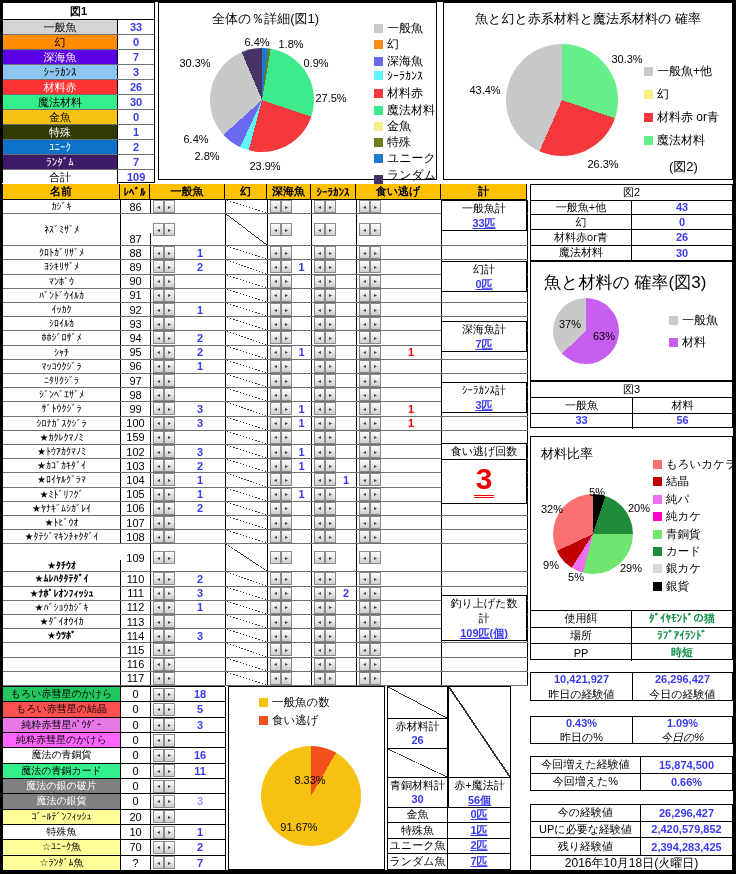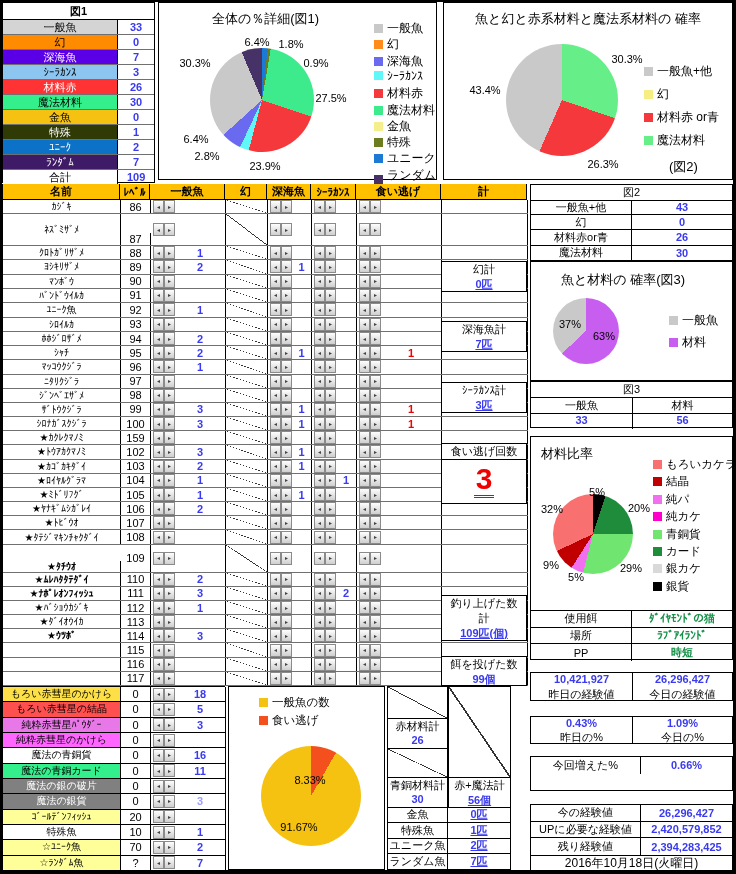--- a/index.html
+++ b/index.html
@@ -374,21 +374,21 @@
         <div class="tcell" style="width: 85px; justify-content: flex-start;">
           <span class="spin">
             <b>◂</b>
             <b>▸</b>
           </span>
           <span class="cellval red"></span>
         </div>
         <div class="tcell" style="width: 86px; border-right: 1px solid rgb(0, 0, 0);"></div>
       </div>
       <div class="trow">
-        <div class="tcell namecell" style="width: 118px;">ﾕﾆｰｸ魚</div>
+        <div class="tcell namecell" style="width: 118px;">ｲｯｶｸ</div>
         <div class="tcell" style="width: 30px;">92</div>
         <div class="tcell" style="width: 75px; justify-content: flex-start;">
           <span class="spin">
             <b>◂</b>
             <b>▸</b>
           </span>
           <span class="cellval blue">1</span>
         </div>
         <div class="tcell diag" style="width: 42px;"></div>
         <div class="tcell" style="width: 44px; justify-content: flex-start;">
@@ -1259,20 +1259,24 @@
           <span class="spin">
             <b>◂</b>
             <b>▸</b>
           </span>
           <span class="cellval red"></span>
         </div>
         <div class="tcell" style="width: 86px; border-right: 1px solid rgb(0, 0, 0);"></div>
       </div>
     </div>
 
+  <div class="kbox" style="left:439px;top:16px;width:86px;height:31px;">
+    <span class="lab" style="height:15px;">一般魚計</span>
+    <span class="lab blue und">33匹</span>
+  </div>
   <div class="kbox" style="left:439px;top:77px;width:86px;height:31px;">
     <span class="lab" style="height:15px;">幻計</span>
     <span class="lab blue und">0匹</span>
   </div>
   <div class="kbox" style="left:439px;top:137px;width:86px;height:31px;">
     <span class="lab" style="height:15px;">深海魚計</span>
     <span class="lab blue und">7匹</span>
   </div>
   <div class="kbox" style="left:439px;top:198px;width:86px;height:31px;">
     <span class="lab" style="height:15px;">ｼｰﾗｶﾝｽ計</span>
@@ -1280,30 +1284,26 @@
   </div>
   <div class="kbox" style="left:439px;top:259px;width:86px;height:61px;">
     <span class="lab" style="height:15px;border-bottom:1px solid #000;">食い逃げ回数</span>
     <span class="big3" style="margin-top:3px;">3</span>
   </div>
   <div class="kbox" style="left:439px;top:411px;width:86px;height:46px;">
     <span class="lab" style="height:15px;">釣り上げた数</span>
     <span class="lab" style="height:15px;">計</span>
     <span class="lab blue und">109匹(個)</span>
   </div>
-  <div class="kbox" style="left:439px;top:472px;width:86px;height:30px;">
-    <span class="lab" style="height:15px;">餌を投げた数</span>
-    <span class="lab blue">99個</span>
-  </div>
 </div>
 
 <div class="abs" style="left:2px;top:686px;width:223px;height:184px;border-top:1px solid #000;">
   <div id="bottom-rows" style="display:grid;grid-template-rows:repeat(12,1fr);height:184px;border-left:1px solid #000;box-sizing:border-box;">
       <div class="trow" style="border-bottom: 1px solid rgb(0, 0, 0);">
-        <div class="tcell namecell" style="width: 118px; background: #fde047; color: rgb(0, 0, 0);">もろい赤彗星のかけら</div>
+        <div class="tcell namecell" style="width: 118px; background: #22c55e; color: rgb(0, 0, 0);">もろい赤彗星のかけら</div>
         <div class="tcell" style="width: 30px;">0</div>
         <div class="tcell" style="width: 75px; justify-content: flex-start; border-right: 1px solid rgb(0, 0, 0);">
           <span class="spin">
             <b>◂</b>
             <b>▸</b>
           </span>
           <span class="cellval" style="font-weight: bold; color: rgb(58, 58, 239);">18</span>
         </div>
       </div>
       <div class="trow" style="border-bottom: 1px solid rgb(0, 0, 0);">
@@ -1495,21 +1495,21 @@
         <div class="tcell" style="width: 101px;">材料赤or青</div>
         <div class="tcell blue" style="flex: 1 1 0%; border-right: none;">26</div>
       </div>
       <div class="trow" style="height: 15.2px; border-left: 1px solid rgb(0, 0, 0); border-right: 1px solid rgb(0, 0, 0); border-bottom: 1px solid rgb(0, 0, 0);">
         <div class="tcell" style="width: 101px;">魔法材料</div>
         <div class="tcell blue" style="flex: 1 1 0%; border-right: none;">30</div>
       </div>
     </div>
 
   <div class="box" id="chart3" style="left:0;top:77px;width:203px;height:120px;">
-    <div class="ctitle" style="left:13px;right:30px;top:9px;font-size:13px;">魚と材料の 確率(図3)</div>
+    <div class="ctitle" style="left:13px;right:30px;top:9px;font-size:17px;">魚と材料の 確率(図3)</div>
   <div class="pie" style="left: 22px; top: 36px; width: 66px; height: 66px; background: conic-gradient(rgb(200, 94, 240) 0%, rgb(200, 94, 240) 63%, rgb(201, 201, 201) 63%, rgb(201, 201, 201) 100%);"></div>
       <div class="pie-label" style="left: 73px; top: 74px; font-size: 11px;">63%</div>
       <div class="pie-label" style="left: 39px; top: 62px; font-size: 11px;">37%</div>
       <div class="legend-item" style="left: 138px; top: 50px; font-size: 12px;">
         <span class="sq" style="background: rgb(201, 201, 201);"></span>
         <span>一般魚</span>
       </div>
       <div class="legend-item" style="left: 138px; top: 72px; font-size: 12px;">
         <span class="sq" style="background: rgb(200, 94, 240);"></span>
         <span>材料</span>
@@ -1597,25 +1597,29 @@
     </div>
   </div>
 
   <div class="box" style="left:0;top:532px;width:203px;height:28px;">
     <div style="display:flex;height:13px;">
       <div class="blue" style="width:101px;border-right:1px solid #000;text-align:center;">0.43%</div>
       <div class="blue" style="flex:1;text-align:center;">1.09%</div>
     </div>
     <div style="display:flex;height:13px;">
       <div style="width:101px;border-right:1px solid #000;text-align:center;">昨日の%</div>
-      <div style="flex:1;text-align:center;">今日の%</div>
+      <div style="flex:1;text-align:center;font-style:italic;">今日の%</div>
     </div>
   </div>
 
   <div class="box" id="gain-box" style="left:0;top:572px;width:203px;height:35px;">
+      <div class="rrow" style="height: 16.5px; border-bottom: 1px solid rgb(0, 0, 0);">
+        <div class="rlab" style="width: 110px;">今回増えた経験値</div>
+        <div class="rval blue">15,874,500</div>
+      </div>
       <div class="rrow" style="height: 16.5px;">
         <div class="rlab" style="width: 110px;">今回増えた%</div>
         <div class="rval blue">0.66%</div>
       </div>
     </div>
 
   <div class="box" id="totals-box" style="left:0;top:620px;width:203px;height:52px;">
       <div class="rrow" style="height: 16.6667px; border-bottom: 1px solid rgb(0, 0, 0);">
         <div class="rlab" style="width: 110px;">今の経験値</div>
         <div class="rval blue">26,296,427</div>

